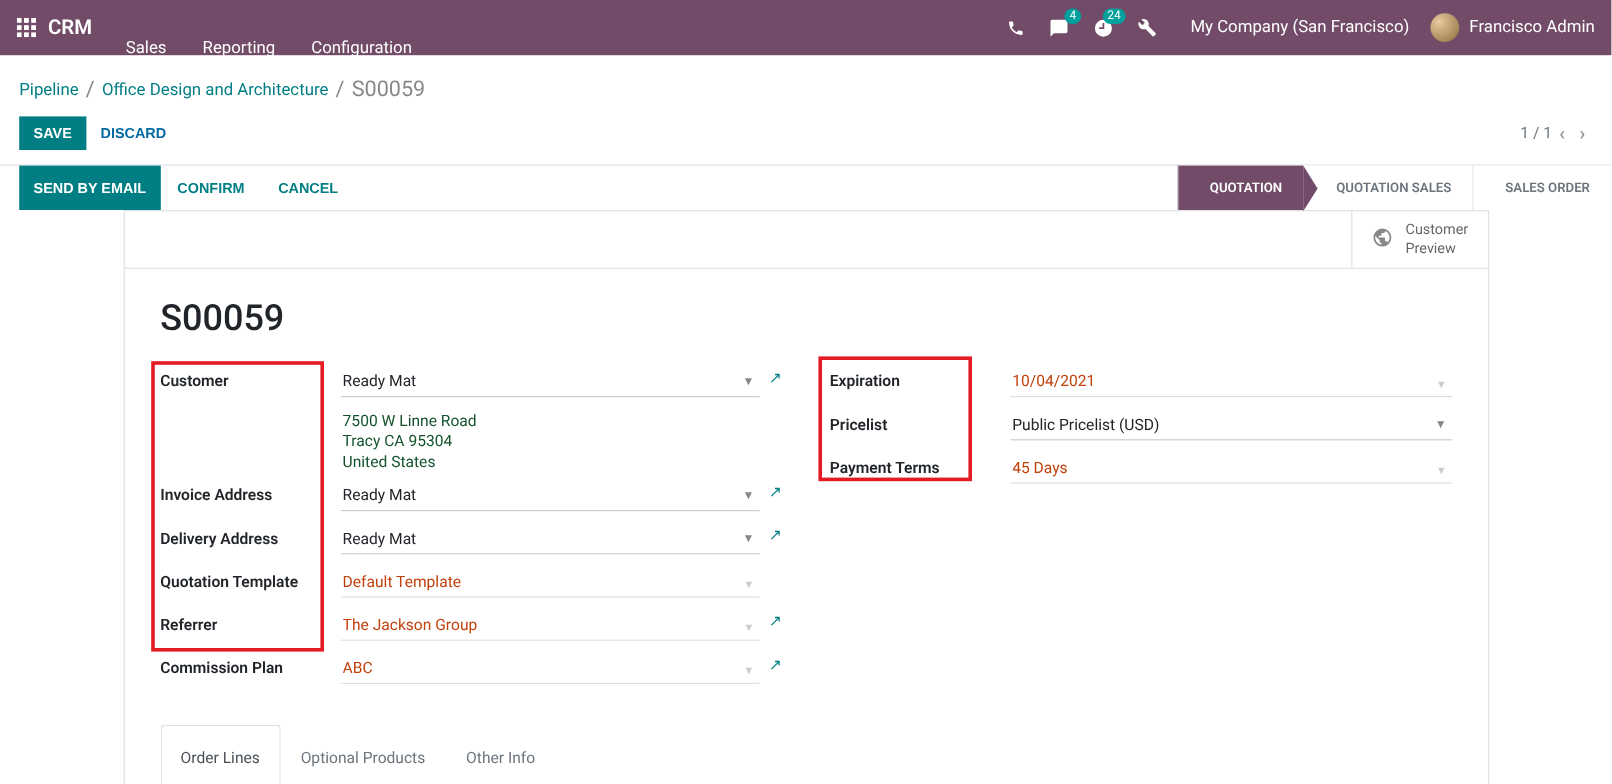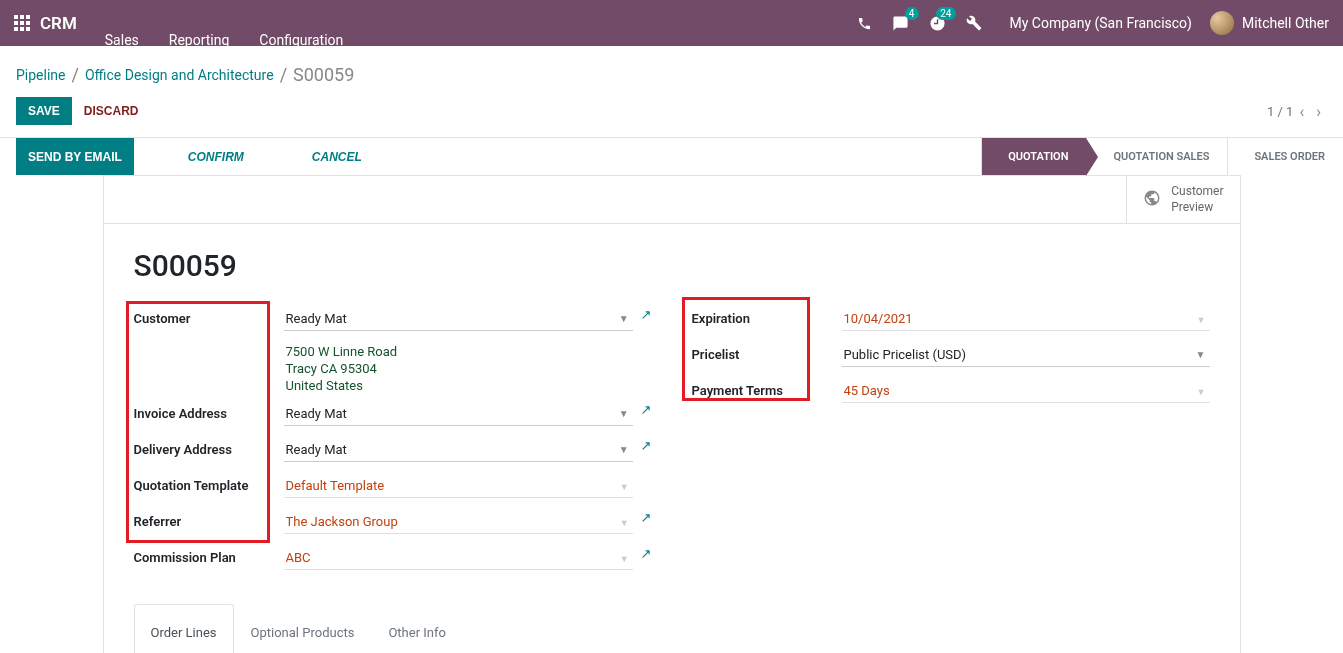--- a/index.html
+++ b/index.html
@@ -13,27 +13,27 @@
 .topbar .badge { position: absolute; top: -8px; right: -10px; background: #00a09d; color: #fff; border-radius: 8px; font-size: 10px; padding: 1px 4px; min-width: 14px; text-align: center; }
 .topbar .company { margin: 0 18px; cursor: pointer; font-size: 14px; }
 .topbar .user { display: flex; align-items: center; cursor: pointer; }
 .topbar .avatar { width: 24px; height: 24px; border-radius: 50%; background: radial-gradient(circle at 30% 30%, #e8c9a0, #8a6d3b); margin-right: 8px; }
 .breadcrumb-bar { padding: 18px 16px 12px 16px; display: flex; align-items: center; }
 .breadcrumb-bar a { color: #017e84; text-decoration: none; font-size: 14px; }
 .breadcrumb-bar .sep { color: #888; margin: 0 6px; font-size: 18px; }
 .breadcrumb-bar .current { color: #888; font-size: 18px; }
 .action-row { display: flex; align-items: center; padding: 0 16px 12px 16px; }
 .btn-primary { background: #017e84; color: #fff; border: none; padding: 7px 12px; font-weight: 600; font-size: 12px; margin-right: 12px; cursor: pointer; }
-.btn-link { background: none; border: none; color: #7f1d1d; font-weight: 600; font-size: 12px; padding: 7px 0; cursor: pointer; }
+.btn-link { background: none; border: none; color: #0369a1; font-weight: 600; font-size: 12px; padding: 7px 0; cursor: pointer; }
 .pager { margin-left: auto; display: flex; align-items: center; color: #6c757d; font-size: 13px; }
 .pager .nav-ar { padding: 4px 6px; cursor: pointer; color: #888; font-size: 16px; }
 .status-bar { border-top: 1px solid #dee2e6; display: flex; align-items: stretch; height: 38px; }
-.status-bar .btn-row { display: flex; align-items: center; padding-left: 16px; gap: 40px; }
+.status-bar .btn-row { display: flex; align-items: center; padding-left: 16px; }
 .status-bar .btn-send { background: #017e84; color: #fff; border: none; padding: 0 12px; height: 100%; font-weight: 600; font-size: 12px; cursor: pointer; }
-.status-bar .btn-text { background: none; border: none; color: #017e84; font-weight: 600; padding: 0 14px; font-size: 12px; cursor: pointer; font-style: italic; }
+.status-bar .btn-text { background: none; border: none; color: #017e84; font-weight: 600; padding: 0 14px; font-size: 12px; cursor: pointer; }
 .status-steps { margin-left: auto; display: flex; align-items: flex-end; height: 100%; }
 .step { position: relative; padding: 0 18px 0 26px; height: 100%; display: flex; align-items: center; font-size: 11px; font-weight: 600; color: #6c757d; background: #fff; cursor: pointer; border-left: 1px solid #dee2e6; }
 .step.active { background: #714b67; color: #fff; }
 .step.active::after { content: ""; position: absolute; right: -12px; top: 0; bottom: 0; width: 0; height: 0; border-left: 12px solid #714b67; border-top: 19px solid transparent; border-bottom: 19px solid transparent; z-index: 2; }
 .step:not(.active):not(:first-child)::before { content: ""; position: absolute; left: 0; top: 0; bottom: 0; width: 0; height: 0; border-left: 12px solid #fff; border-top: 19px solid transparent; border-bottom: 19px solid transparent; }
 .sheet-wrap { padding: 0 8px; }
 .sheet { max-width: 1138px; margin: 0 auto; border: 1px solid #dee2e6; background: #fff; }
 .sheet-btns { border-bottom: 1px solid #dee2e6; display: flex; justify-content: flex-end; }
 .stat-btn { border-left: 1px solid #dee2e6; padding: 8px 16px; display: flex; align-items: center; cursor: pointer; font-size: 12px; color: #666; }
 .stat-btn .globe { margin-right: 10px; color: #888; }
@@ -98,21 +98,21 @@
     <span class="badge">24</span>
   </span>
   <span class="sys-icon">
     <svg width="16" height="16" viewBox="0 0 24 24" fill="#fff">
         <path d="M22.7 19l-9.1-9.1c.9-2.3.4-5-1.5-6.9-2-2-5-2.4-7.4-1.3L9 6 6 9 1.6 4.7C.4 7.1.9 10.1 2.9 12.1c1.9 1.9 4.6 2.4 6.9 1.5l9.1 9.1c.4.4 1 .4 1.4 0l2.3-2.3c.5-.4.5-1.1.1-1.4z"></path>
       </svg>
   </span>
   <span class="company">My Company (San Francisco)</span>
   <span class="user">
     <span class="avatar"></span>
-    <span>Mitchell Other</span>
+    <span>Francisco Admin</span>
   </span>
 </div>
 
 <div class="breadcrumb-bar">
   <a>Pipeline</a>
   <span class="sep">/</span>
   <a>Office Design and Architecture</a>
   <span class="sep">/</span>
   <span class="current">S00059</span>
 </div>

